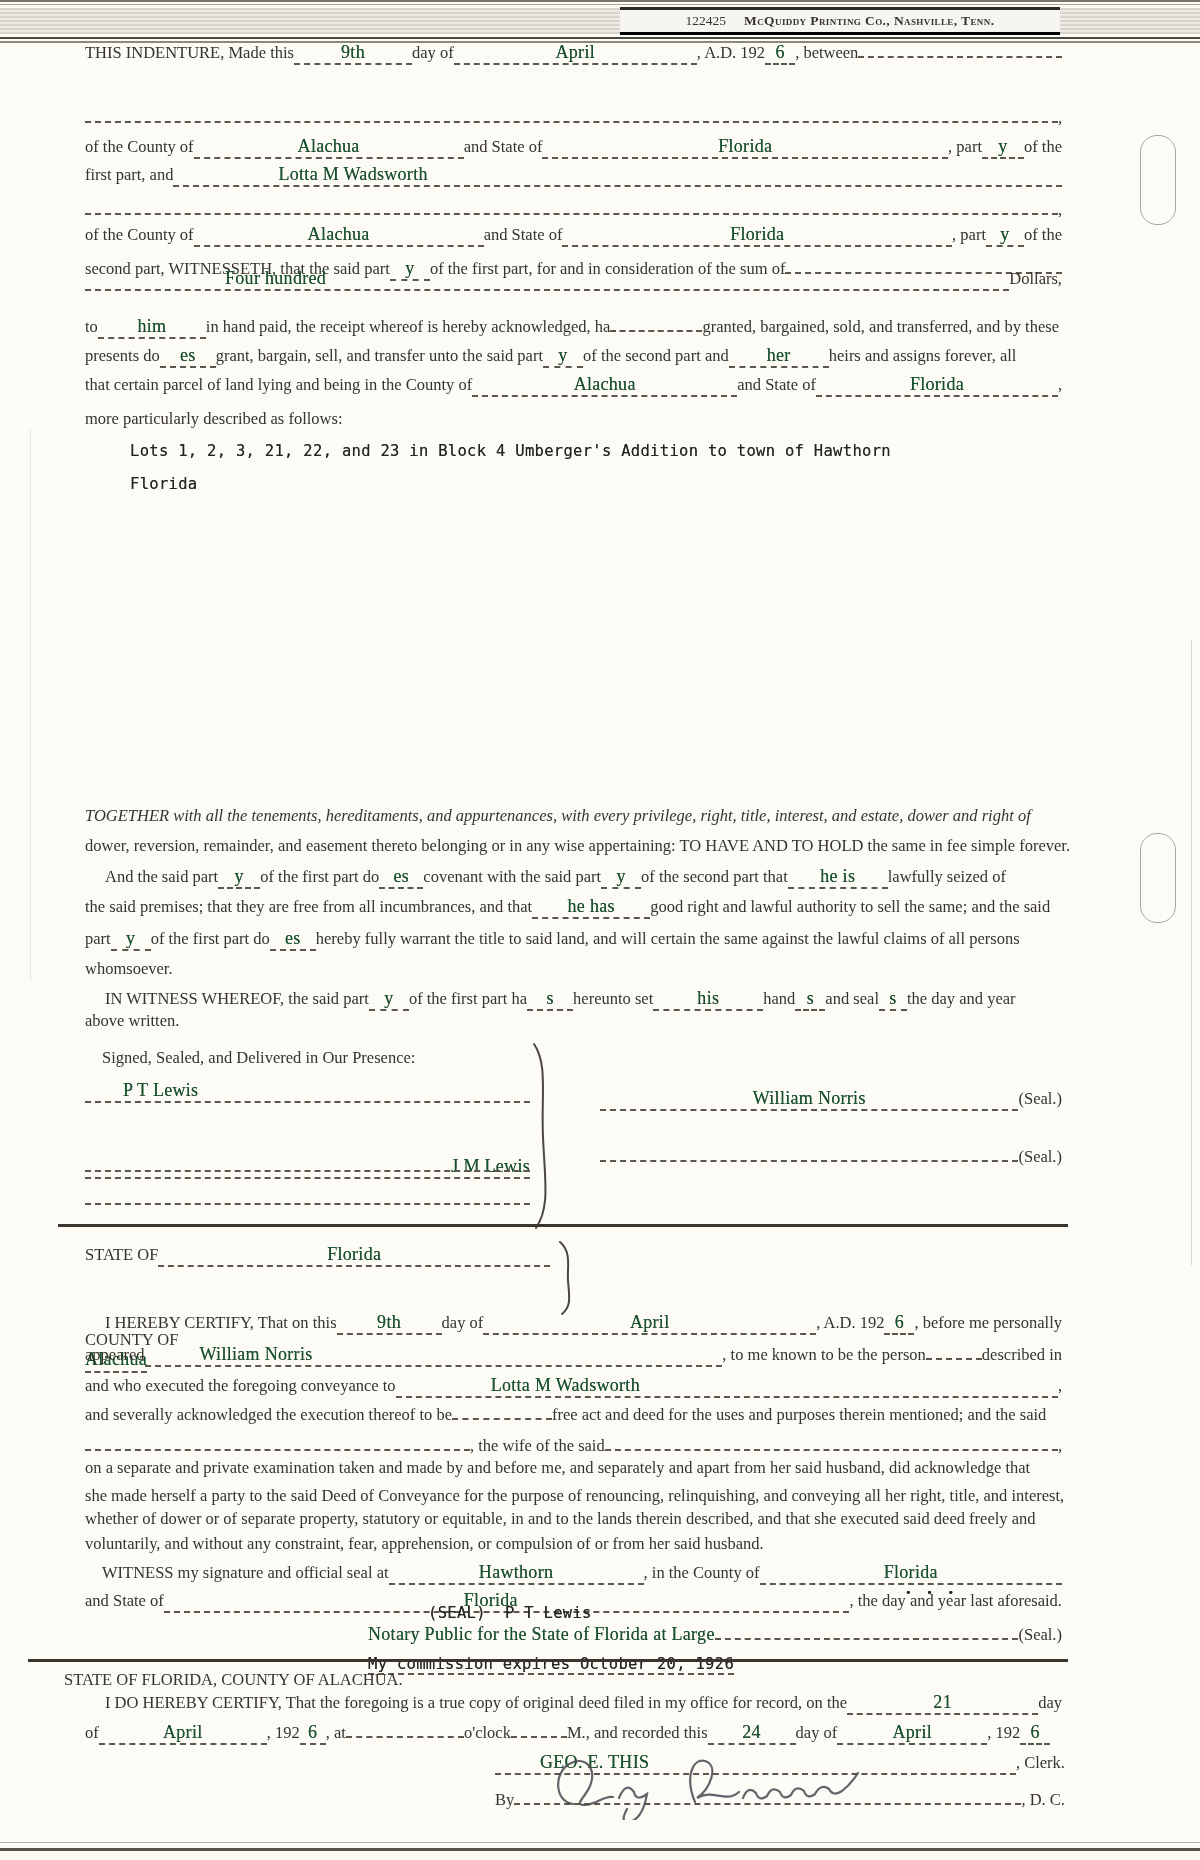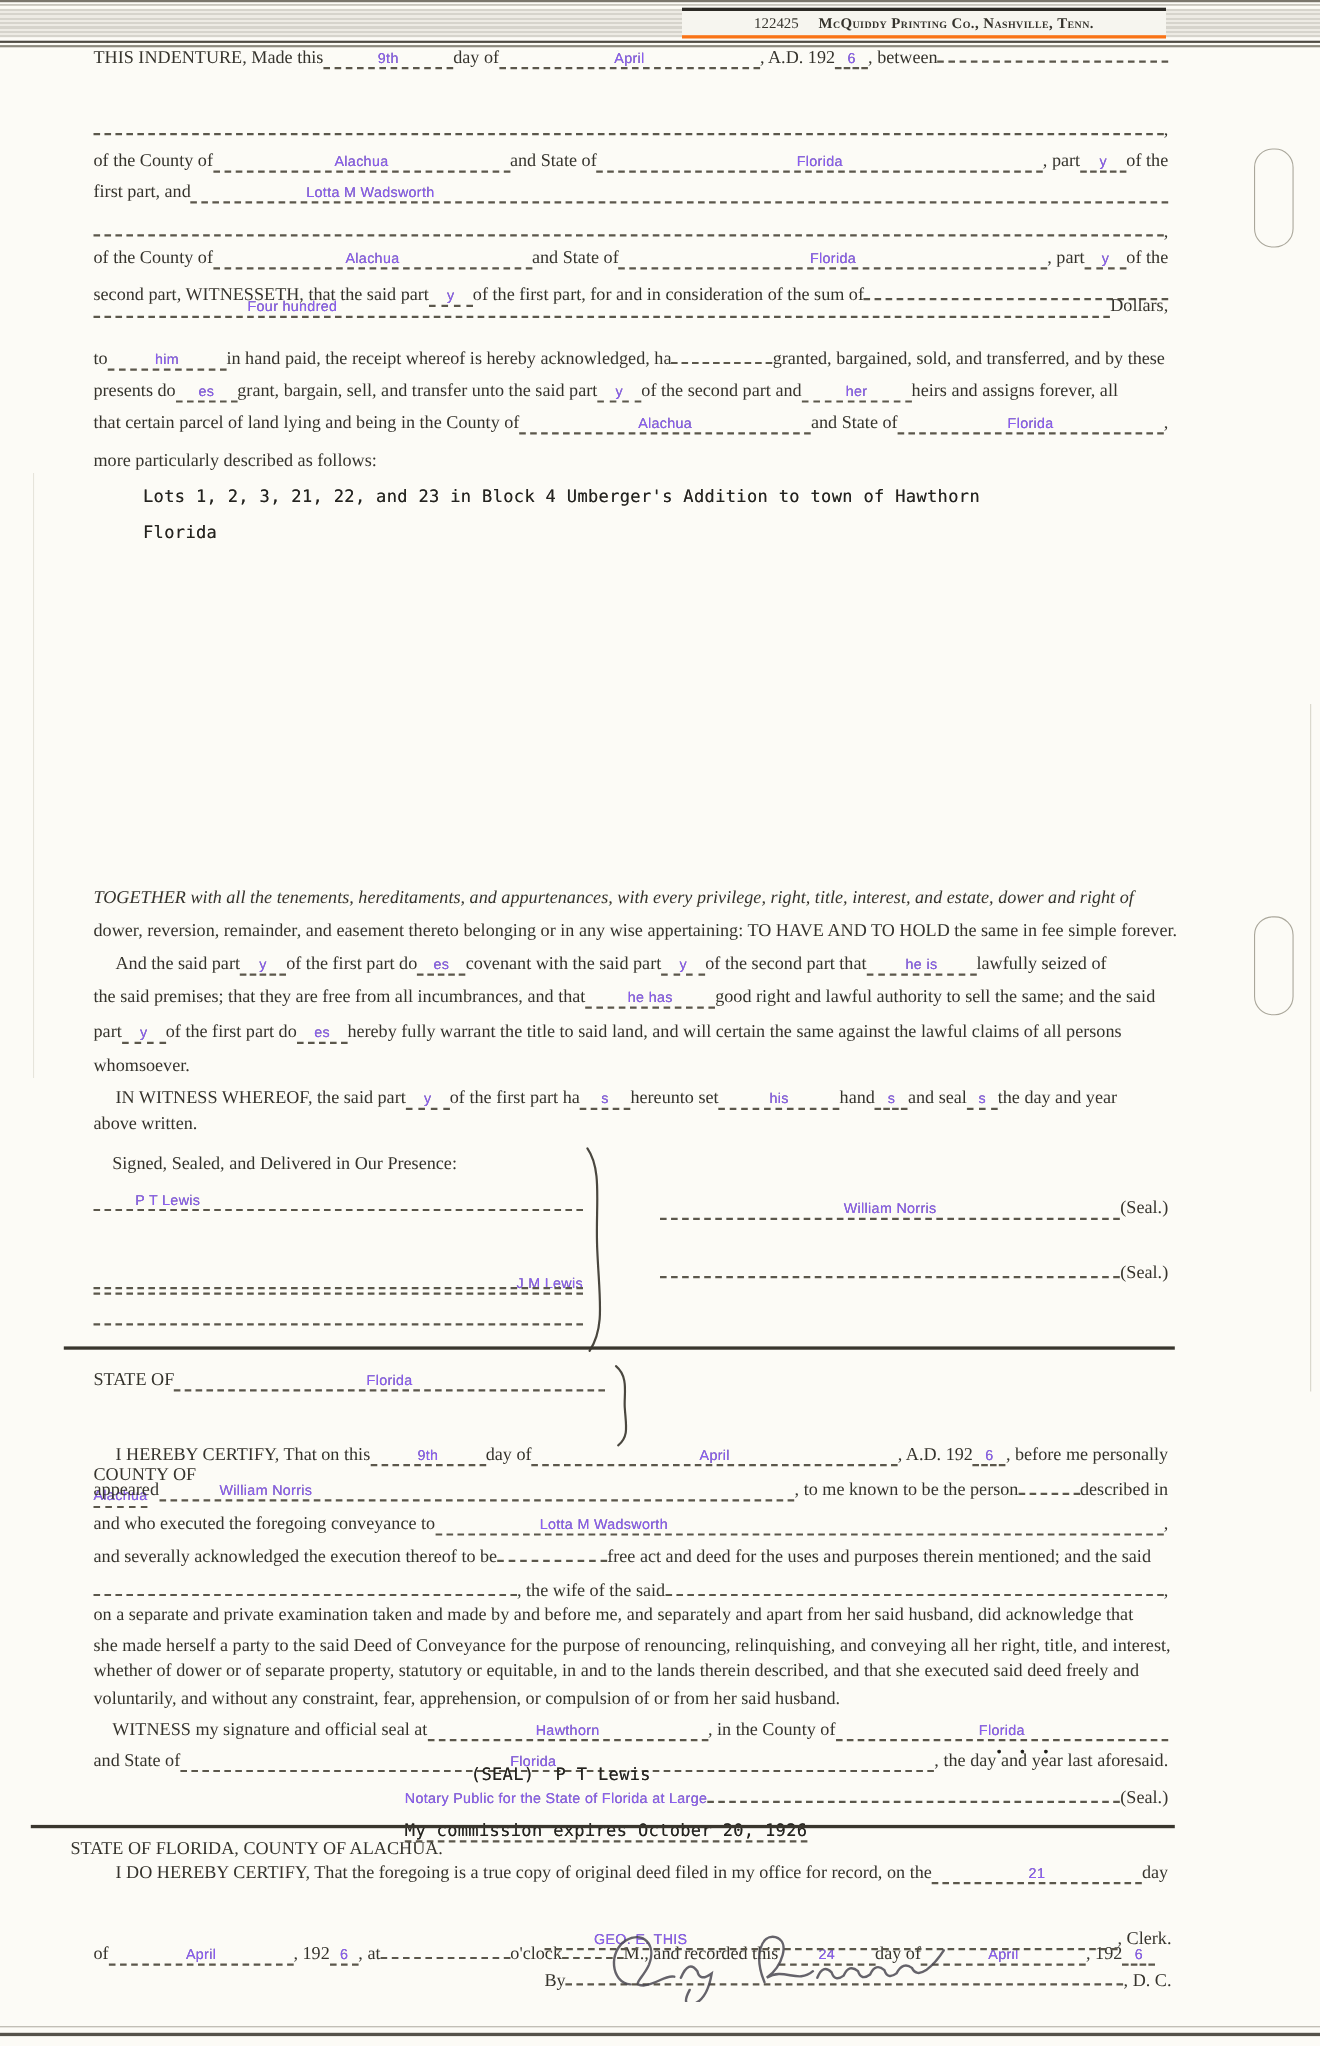--- a/index.html
+++ b/index.html
@@ -3,30 +3,30 @@
 <meta charset="utf-8">
 <style>
   html,body{margin:0;padding:0;background:#9a988f;}
   .page{position:relative;width:1200px;height:1860px;margin:0 auto;background:#fcfbf6;overflow:hidden;
         font-family:"Liberation Serif","DejaVu Serif",serif;color:#35332c;}
   
   .hl{position:absolute;left:0;right:0;}
   .band{position:absolute;top:8px;left:0;right:0;height:26px;
         background:repeating-linear-gradient(180deg,#d6d4cc 0 2px,#edebe4 2px 4px);}
   .pbox{position:absolute;top:7px;right:140px;height:28px;width:440px;background:#f6f5ef;
-        border-top:3px solid #2c2a25;border-bottom:3px solid #f97316;box-sizing:border-box;
+        border-top:3px solid #2c2a25;border-bottom:3px solid #000000;box-sizing:border-box;
         display:flex;align-items:center;justify-content:center;gap:18px;font-size:13.5px;}
   .pbox .pname{font-variant:small-caps;font-weight:bold;letter-spacing:.4px;}
   
   .r{position:absolute;left:85px;right:138px;display:flex;align-items:baseline;
      font-size:16.5px;line-height:1.18;}
   .r>span{white-space:pre;}
   .b{flex:0 1 auto;border-bottom:2px dashed #5b574b;text-align:center;min-width:8px;}
   .g{flex:1 1 auto;}
-  .f{font-family:Liberation Sans, sans-serif;font-size:13px;color:#8b5cf6;
+  .f{font-family:Liberation Serif, serif;font-size:18px;color:#14532d;
      letter-spacing:.3px;text-shadow:0 0 .5px rgba(32,32,28,.65);white-space:pre;}
   .t{position:absolute;font-family:"DejaVu Sans Mono","Liberation Mono",monospace;font-size:15.5px;
      color:#24231f;letter-spacing:.3px;white-space:pre;text-shadow:0 0 .5px rgba(32,32,28,.65);}
   .rule{position:absolute;height:3px;background:#39362e;}
   .thin{position:absolute;height:1px;background:#b3b0a6;}
   .oval{position:absolute;left:1140px;width:34px;height:88px;border:1.5px solid #aaa79b;border-radius:17px;}
   .vl{position:absolute;width:1px;}
   svg{display:block;}
 </style>
 </head>
@@ -294,21 +294,21 @@
   <div class="r" style="top:1722px;">
     <span>of</span>
     <span class="b" style="width:168px;"><span class="f">April</span></span>
     <span>, 192</span>
     <span class="b" style="width:26px;"><span class="f">6</span></span>
     <span>, at</span>
     <span class="b" style="width:118px;"></span>
     <span>o'clock</span>
     <span class="b" style="width:56px;"></span>
     <span>M., and recorded this</span>
-    <span class="b" style="width:88px;margin-top:44px;"><span class="f">24</span></span>
+    <span class="b" style="width:88px;"><span class="f">24</span></span>
     <span>day of</span>
     <span class="b" style="width:150px;"><span class="f">April</span></span>
     <span>, 192</span>
     <span class="b" style="width:30px;"><span class="f">6</span></span>
   </div>
   <div class="r" style="top:1752px;left:495px;right:135px;">
     <span class="b g" style="text-align:left;padding-left:45px;"><span class="f">GEO. E. THIS</span></span>
     <span>, Clerk.</span>
   </div>
   <div class="r" style="top:1790px;left:495px;right:135px;">

